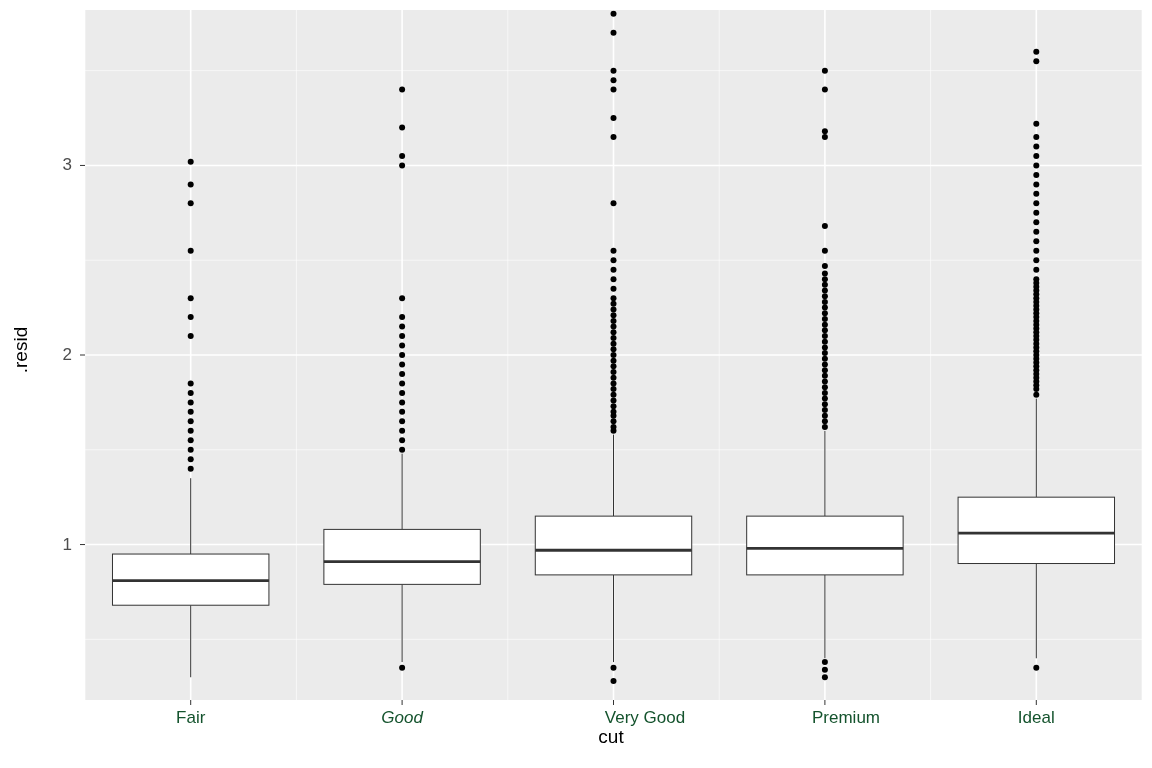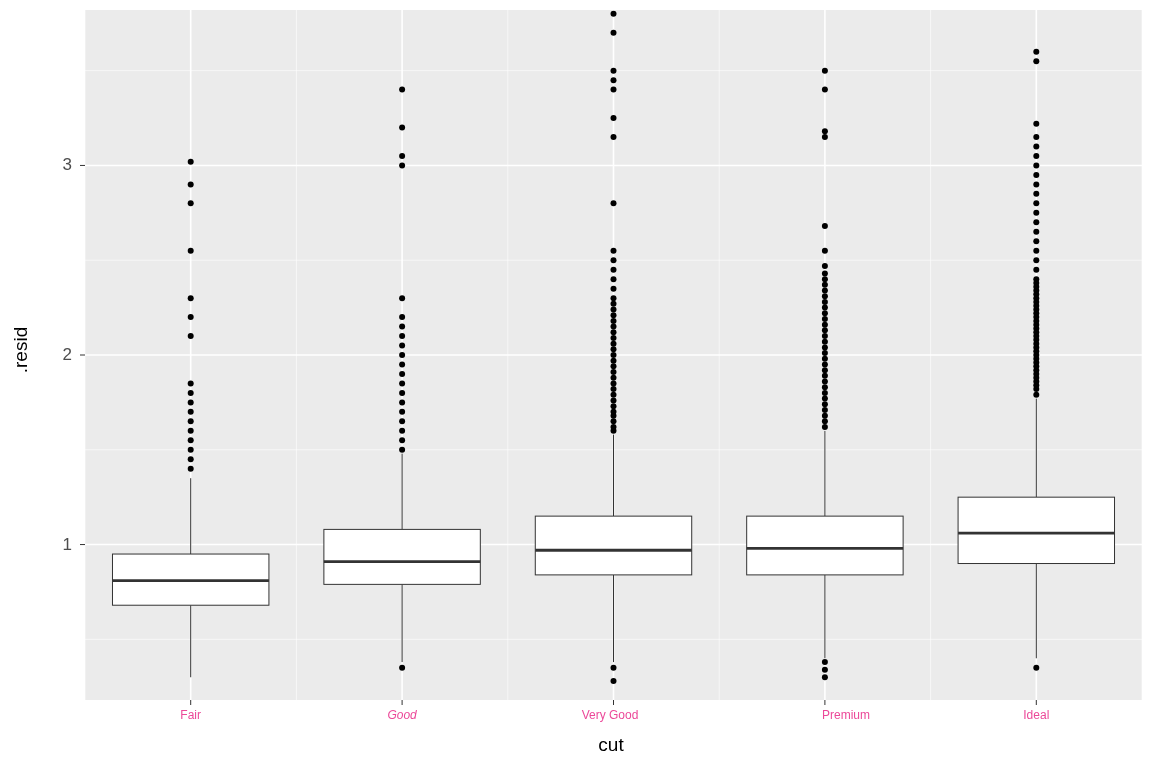--- a/index.html
+++ b/index.html
@@ -29,38 +29,38 @@
     transform: none;
   }
   .y-axis-title span {
     transform: rotate(-90deg);
     white-space: nowrap;
   }
   .x-axis-title {
     position: absolute;
     left: 80px;
     right: 10px;
-    bottom: 12px;
+    bottom: 20px;
     text-align: center;
     font-size: 19px;
     color: #000;
   }
   .y-tick-label {
     position: absolute;
     right: 1080px;
     width: 60px;
     text-align: right;
     font-size: 17px;
     color: #4d4d4d;
     transform: translateY(-50%);
   }
   .x-tick-label {
     position: absolute;
-    font-size: 12px;
-    color: #ec4899;
+    font-size: 17px;
+    color: #14532d;
     transform: translateX(-50%);
     white-space: nowrap;
   }
   svg { display: block; }
   .panel-bg { fill: #ebebeb; }
   .grid-major { stroke: #ffffff; stroke-width: 1.6; }
   .grid-minor { stroke: #ffffff; stroke-width: 0.6; }
   .tick { stroke: #333333; stroke-width: 1; }
   .box { fill: #ffffff; stroke: #333333; stroke-width: 1; }
   .median { stroke: #333333; stroke-width: 2.8; }
@@ -295,21 +295,21 @@
   </svg>
 
   <div id="y-tick-labels">
       <div class="y-tick-label" style="top: 544.56px;">1</div>
       <div class="y-tick-label" style="top: 355px;">2</div>
       <div class="y-tick-label" style="top: 165.44px;">3</div>
     </div>
   <div id="x-tick-labels">
       <div class="x-tick-label" style="left: 190.7px; top: 708px;">Fair</div>
       <div class="x-tick-label" style="left: 402.1px; top: 708px; font-style: italic;">Good</div>
-      <div class="x-tick-label" style="left: 610px; top: 708px; text-align: center;">Very Good</div>
+      <div class="x-tick-label" style="left: 645px; top: 708px; text-align: center;">Very Good</div>
       <div class="x-tick-label" style="left: 846px; top: 708px;">Premium</div>
       <div class="x-tick-label" style="left: 1036.3px; top: 708px;">Ideal</div>
     </div>
 
   <div class="x-axis-title">
     <span>cut</span>
   </div>
 
 </div>
 

